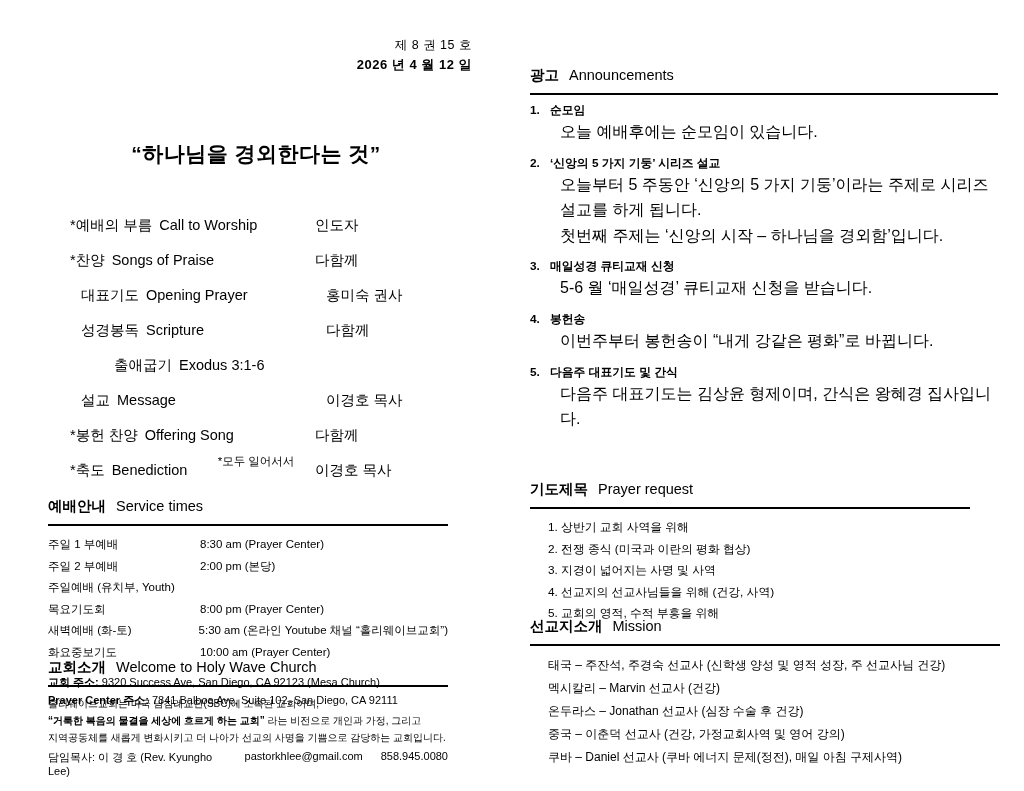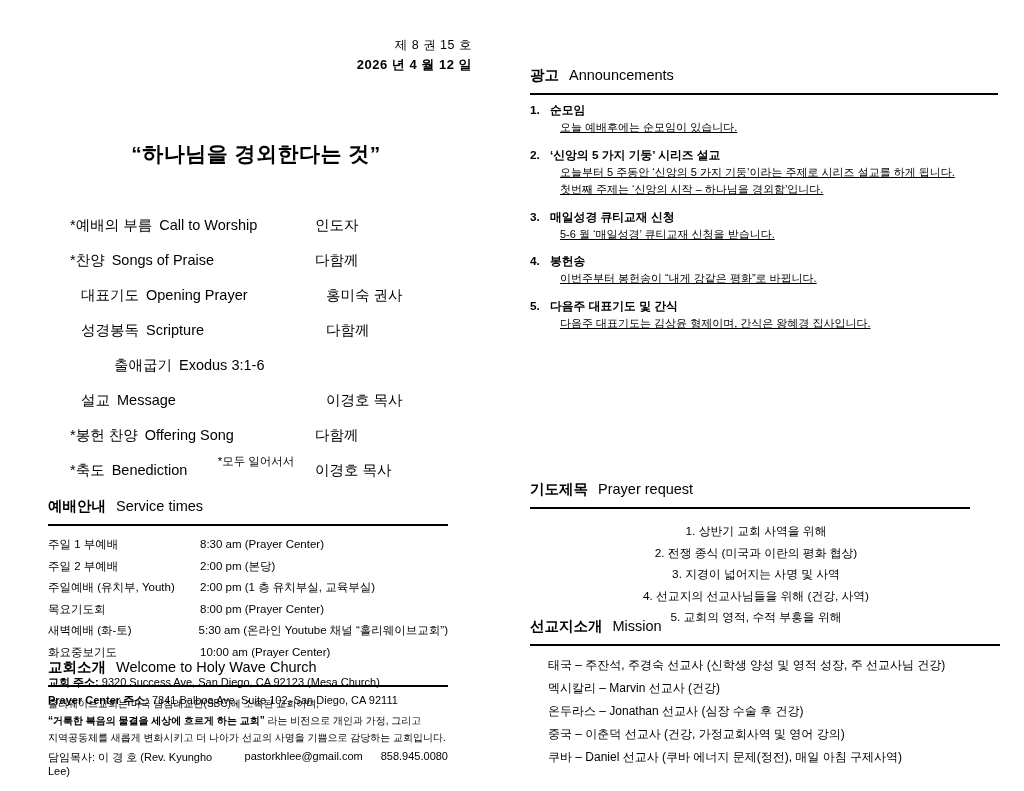--- a/index.html
+++ b/index.html
@@ -184,39 +184,37 @@
     margin-bottom: 11px;
   }
   .ann-title {
     font-size: 11.8px;
     font-weight: bold;
     display: flex;
     gap: 7px;
   }
   .ann-num { width: 13px; }
   .ann-body {
-    font-size: 11px;
+    font-size: 16px;
     line-height: 1.6;
     padding-left: 30px;
-    text-decoration: underline;
   }
 
   
   #prayer-request {
     left: 18px;
     top: 480px;
     width: 440px;
   }
   .pray-list {
-    margin: 12px;
+    margin: 6px;
     padding-left: 12px;
     font-size: 11.8px;
     line-height: 1.83;
     list-style: none;
-    text-align: center;
   }
   .pray-list li { white-space: nowrap; }
 
   
   #mission {
     left: 18px;
     top: 617px;
     width: 470px;
   }
   .mission-list {
@@ -296,21 +294,20 @@
       <div class="svc-row">
         <div class="svc-name">주일 1 부예배</div>
         <div class="svc-time">8:30 am (Prayer Center)</div>
       </div>
       <div class="svc-row">
         <div class="svc-name">주일 2 부예배</div>
         <div class="svc-time">2:00 pm (본당)</div>
       </div>
       <div class="svc-row">
         <div class="svc-name">주일예배 (유치부, Youth)</div>
-        <div class="svc-time">2:00 pm (1 층 유치부실, 교육부실)</div>
       </div>
       <div class="svc-row">
         <div class="svc-name">목요기도회</div>
         <div class="svc-time">8:00 pm (Prayer Center)</div>
       </div>
       <div class="svc-row">
         <div class="svc-name">새벽예배 (화-토)</div>
         <div class="svc-time">5:30 am (온라인 Youtube 채널 “홀리웨이브교회”)</div>
       </div>
       <div class="svc-row">

